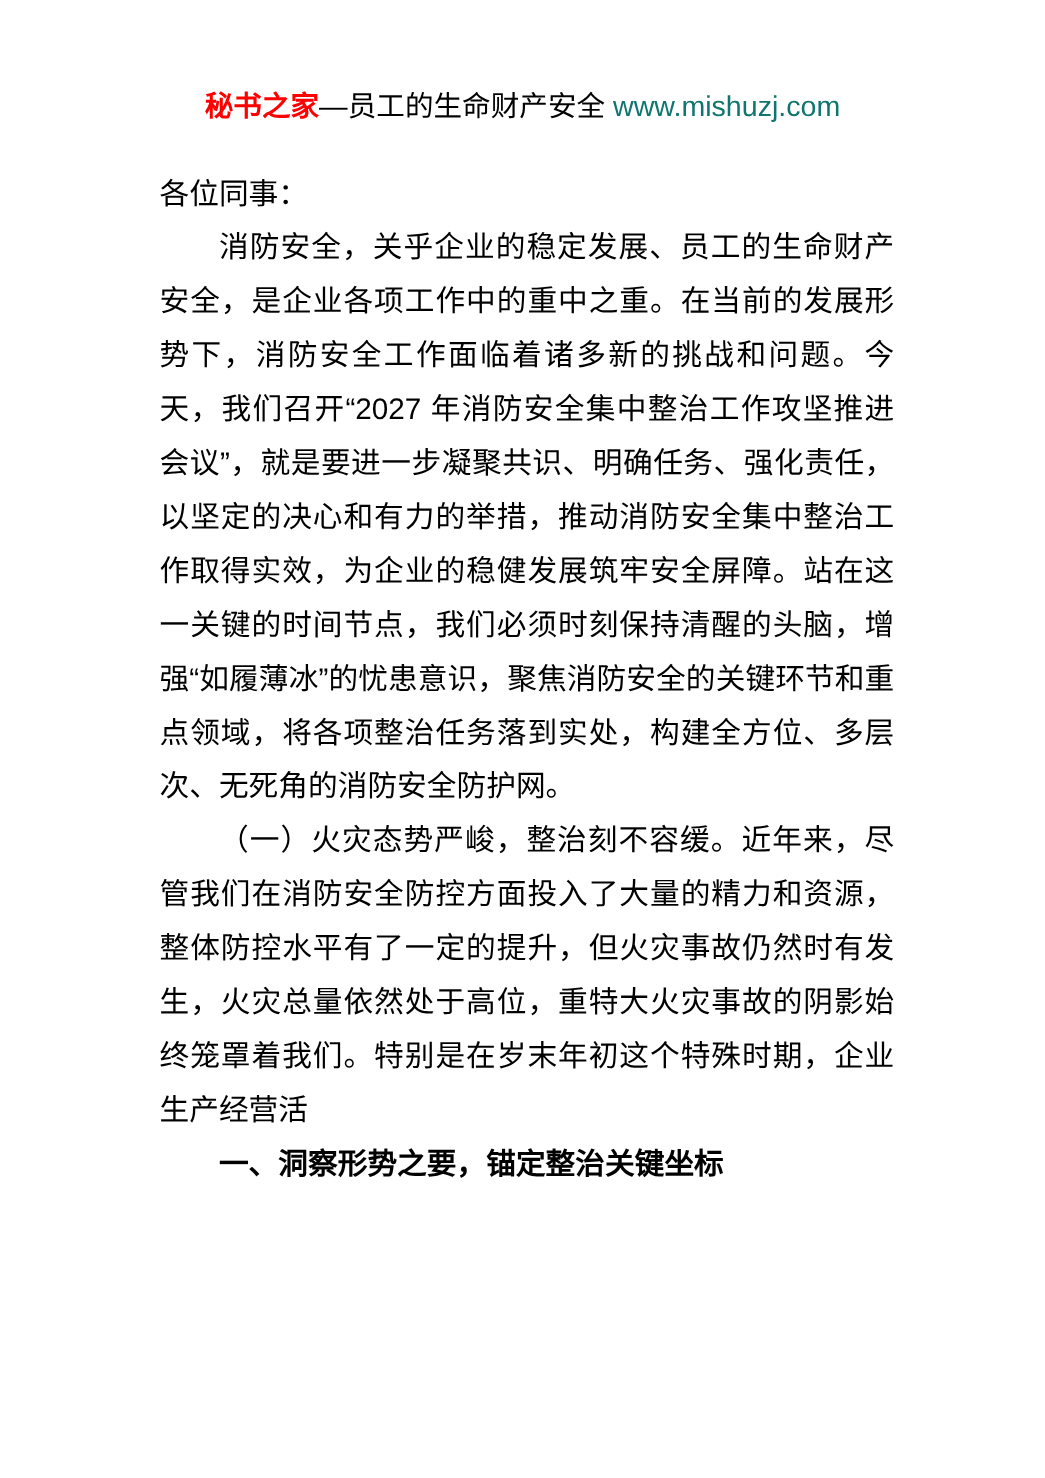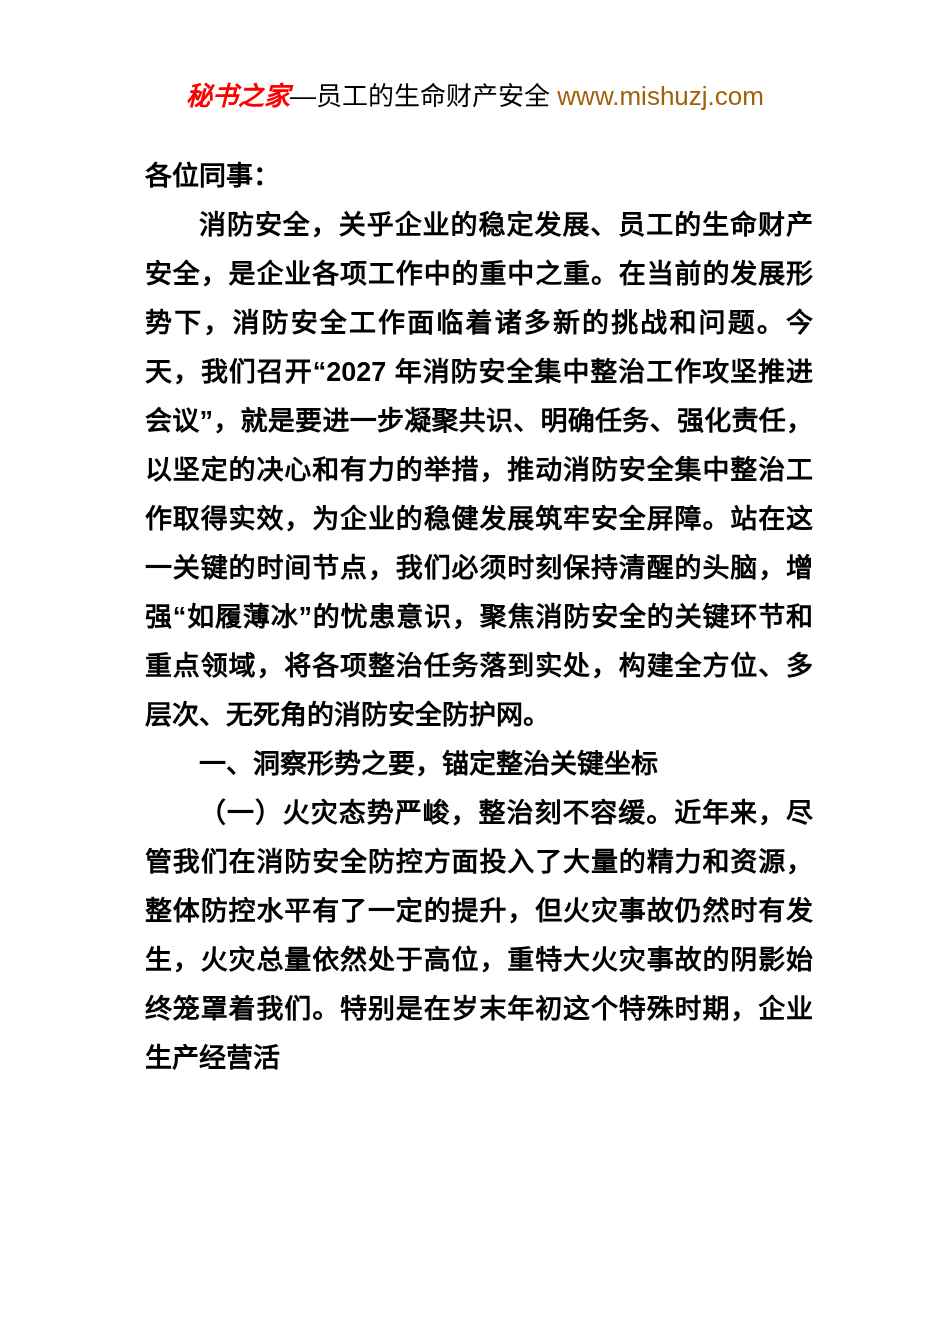--- a/index.html
+++ b/index.html
@@ -54,42 +54,41 @@
     padding: 0 137px 0 145px;
     font-size: 27px;
     line-height: 49px;
     text-align: justify;
     text-justify: inter-ideograph;
     word-break: break-all;
   }
   .doc-body p {
     margin: 0;
     padding: 0;
-    font-weight: bold;
   }
   .para {
     text-indent: 2em;
   }
   .greeting {
     text-indent: 0;
   }
   .section-heading {
     font-weight: bold;
   }
 </style>
 </head>
 <body>
 
 <div class="page">
 
   <div class="site-header">
-    <span class="site-name" style="color: rgb(255, 0, 0); font-style: italic;">秘书之家</span><span class="site-tagline">—员工的生命财产安全 </span><a class="site-url" style="color: #a16207;">www.mishuzj.com</a>
+    <span class="site-name" style="color: rgb(255, 0, 0);">秘书之家</span><span class="site-tagline">—员工的生命财产安全 </span><a class="site-url" style="color: #0f766e;">www.mishuzj.com</a>
   </div>
 
 
   <div class="doc-body">
     <p class="greeting">各位同事：</p>
     <p class="para">消防安全，关乎企业的稳定发展、员工的生命财产安全，是企业各项工作中的重中之重。在当前的发展形势下，消防安全工作面临着诸多新的挑战和问题。今天，我们召开“2027 年消防安全集中整治工作攻坚推进会议”，就是要进一步凝聚共识、明确任务、强化责任，以坚定的决心和有力的举措，推动消防安全集中整治工作取得实效，为企业的稳健发展筑牢安全屏障。站在这一关键的时间节点，我们必须时刻保持清醒的头脑，增强“如履薄冰”的忧患意识，聚焦消防安全的关键环节和重点领域，将各项整治任务落到实处，构建全方位、多层次、无死角的消防安全防护网。</p>
+    <p class="para">（一）火灾态势严峻，整治刻不容缓。近年来，尽管我们在消防安全防控方面投入了大量的精力和资源，整体防控水平有了一定的提升，但火灾事故仍然时有发生，火灾总量依然处于高位，重特大火灾事故的阴影始终笼罩着我们。特别是在岁末年初这个特殊时期，企业生产经营活</p>
     <p class="para section-heading">一、洞察形势之要，锚定整治关键坐标</p>
-    <p class="para">（一）火灾态势严峻，整治刻不容缓。近年来，尽管我们在消防安全防控方面投入了大量的精力和资源，整体防控水平有了一定的提升，但火灾事故仍然时有发生，火灾总量依然处于高位，重特大火灾事故的阴影始终笼罩着我们。特别是在岁末年初这个特殊时期，企业生产经营活</p>
   </div>
 
 </div>
 
 </body></html>

